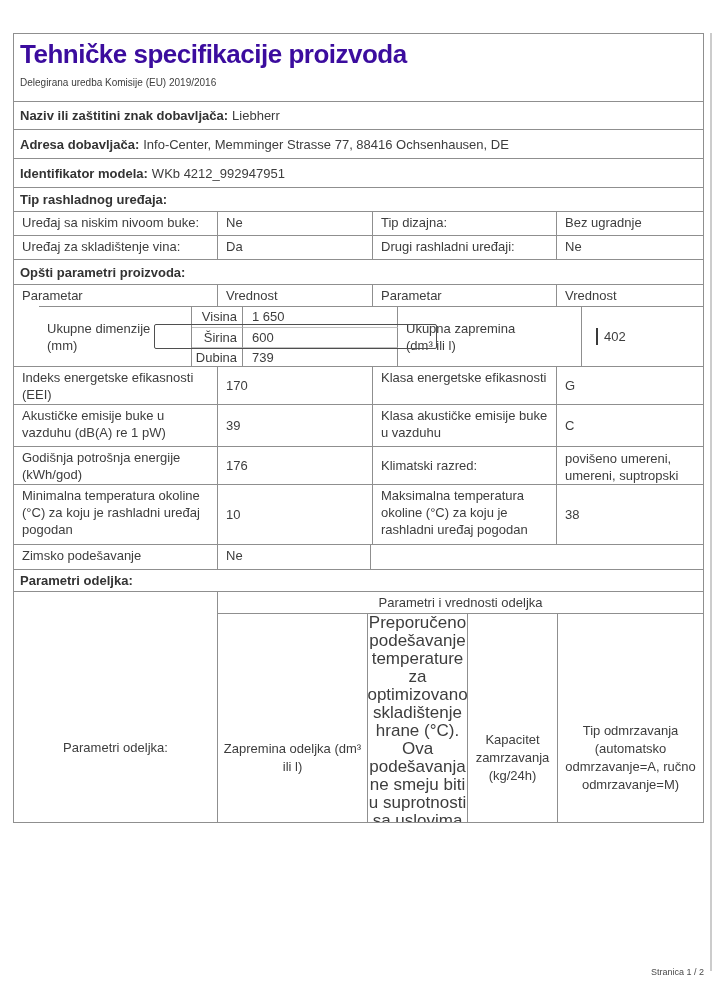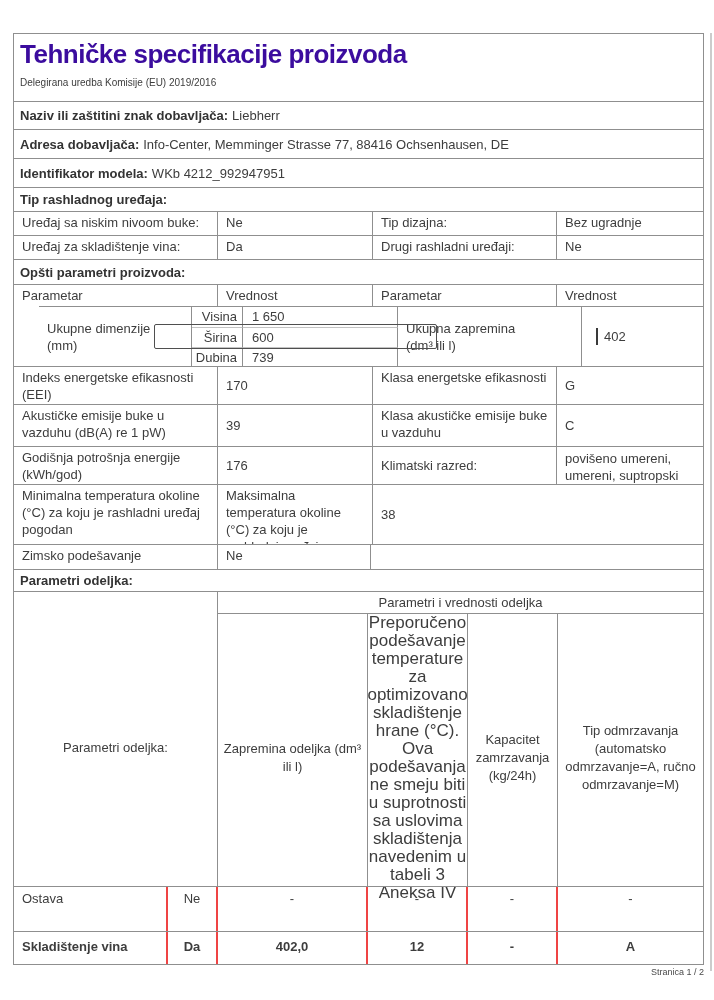--- a/index.html
+++ b/index.html
@@ -3,21 +3,21 @@
 <meta charset="utf-8">
 <style>
   html,body{margin:0;padding:0;}
   body{
     width:714px;height:1000px;background:#ffffff;position:relative;
     font-family:"Liberation Sans","DejaVu Sans",sans-serif;
     color:#3d3d3d;font-size:13px;
     -webkit-font-smoothing:antialiased;
   }
   .page{
-    position:absolute;left:13px;top:33px;width:691px;height:932px;
+    position:absolute;left:13px;top:33px;width:691px;height:790px;
     border:1px solid #8f8f8f;box-sizing:border-box;background:#fff;
     position:absolute;overflow:hidden;
   }
   .page-edge{
     position:absolute;left:710px;top:33px;width:2px;height:938px;
     background:#cccccc;
   }
   .row{position:relative;border-top:1px solid #8f8f8f;display:grid;box-sizing:border-box;}
   .row.first{border-top:none;}
   b{color:#333333;}
@@ -167,20 +167,21 @@
     <div class="c mline">Godišnja potrošnja energije (kWh/god)</div>
     <div class="c cv">176</div>
     <div class="c cv">Klimatski razred:</div>
     <div class="c cv last mline" style="display:flex;">
       <span style="line-height:17px">povišeno umereni, umereni, suptropski</span>
     </div>
   </div>
 
   <div class="row g4 r-minmax">
     <div class="c mline">Minimalna temperatura okoline (°C) za koju je rashladni uređaj pogodan</div>
+    <div class="c cv">10</div>
     <div class="c mline">Maksimalna temperatura okoline (°C) za koju je rashladni uređaj pogodan</div>
     <div class="c cv last">38</div>
   </div>
 
   <div class="row r-zimsko">
     <div class="c">Zimsko podešavanje</div>
     <div class="c">Ne</div>
     <div class="c last"></div>
   </div>
 

